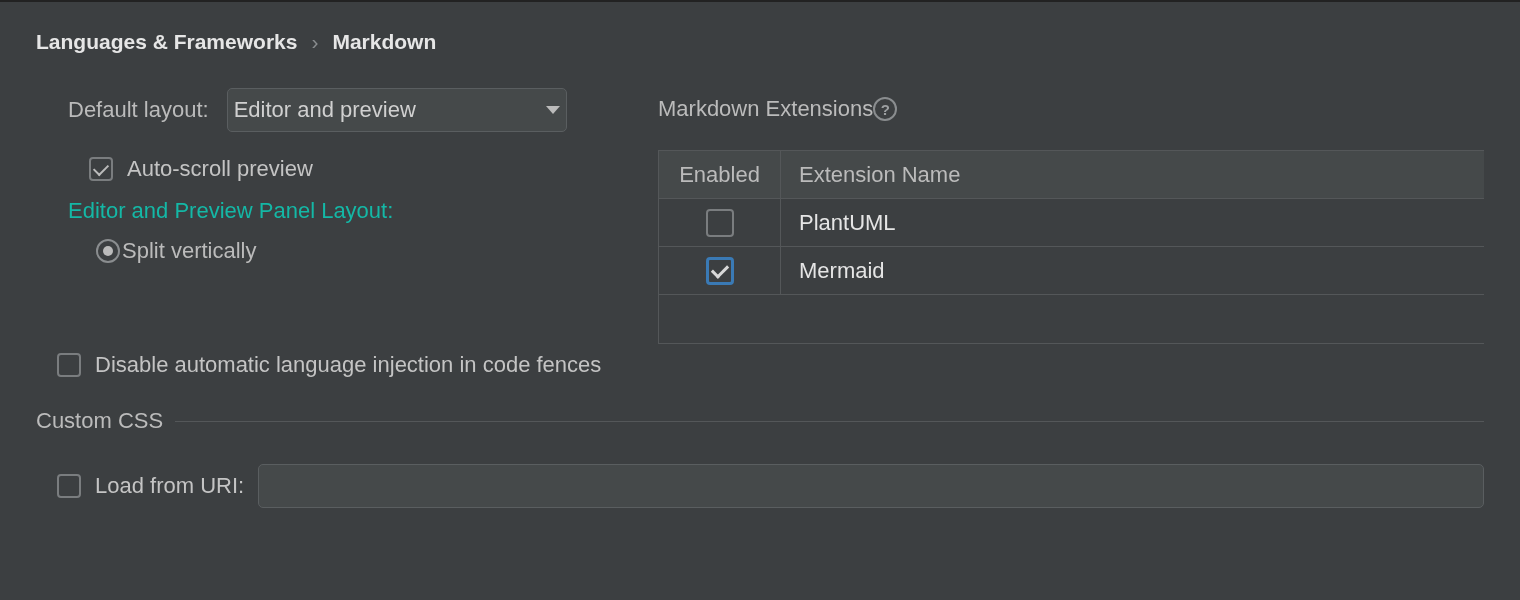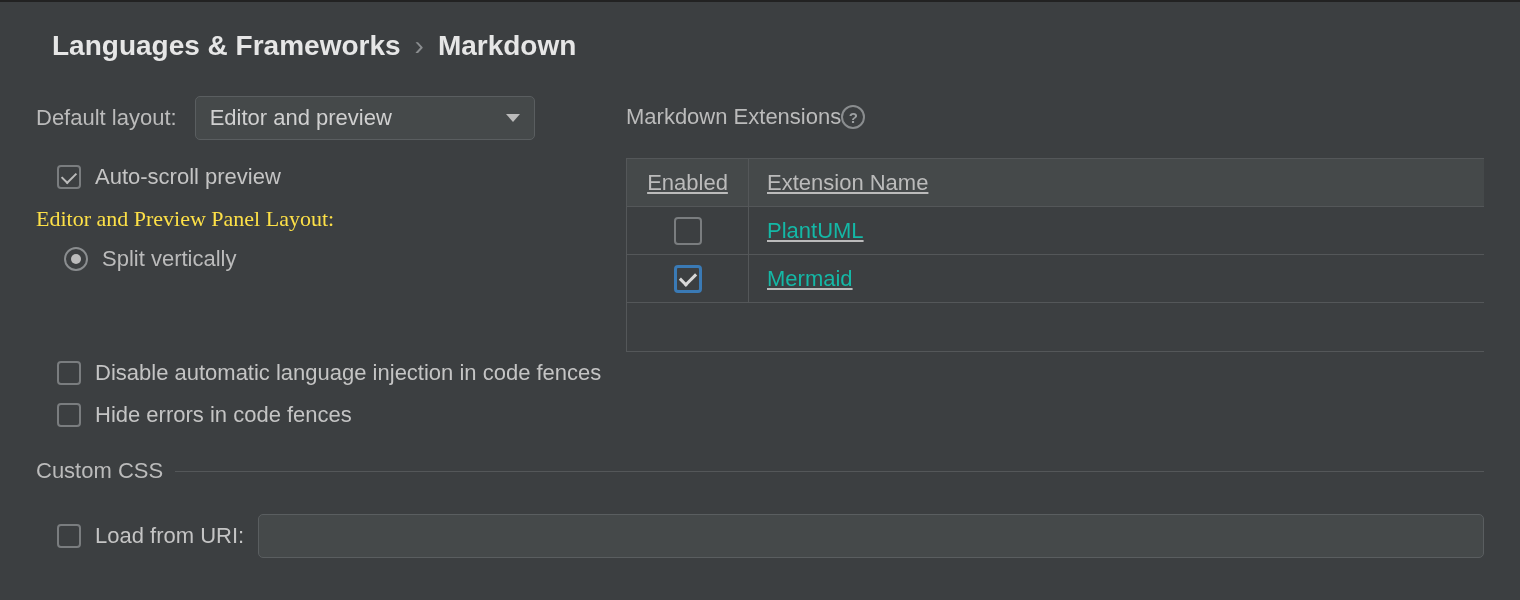--- a/index.html
+++ b/index.html
@@ -19,46 +19,45 @@
   .content {
     padding: 28px 36px 0 36px;
   }
   
   .breadcrumb {
     display: flex;
     align-items: center;
     gap: 14px;
     font-weight: 700;
     color: #e6e6e6;
-    font-size: 28px;
+    font-size: 21px;
     margin-bottom: 34px;
-    margin-left: 16px;
   }
   .breadcrumb .sep { color: #8a8d8f; font-weight: 400; }
   
   .cols { display: flex; gap: 30px; align-items: flex-start; }
-  .left { flex: 0 0 560px; }
+  .left { flex: 0 0 560px; margin-left: 32px; }
   .right { flex: 1; }
 
   
   .row-default {
     display: flex;
     align-items: center;
     gap: 18px;
     margin-bottom: 24px;
   }
   .row-default .label { color: #bbbbbb; }
   .select {
     display: flex;
     align-items: center;
     justify-content: space-between;
     background: #45494a;
     border: 1px solid #5a5e60;
     border-radius: 5px;
-    padding: 8px 14px;
+    padding: 8px 6px;
     width: 340px;
     height: 44px;
     color: #d0d0d0;
     cursor: pointer;
   }
   .select .tri {
     width: 0; height: 0;
     border-left: 7px solid transparent;
     border-right: 7px solid transparent;
     border-top: 8px solid #bbbbbb;
@@ -87,30 +86,29 @@
     content: "";
     width: 12px; height: 7px;
     border-left: 2.5px solid #bbbbbb;
     border-bottom: 2.5px solid #bbbbbb;
     transform: rotate(-45deg) translate(1px,-1px);
   }
   .cb-label { color: #c4c4c4; }
 
   
   .section-title {
-    color: #fde047;
+    color: #14b8a6;
     margin: 8px 0 14px 0;
-    font-family: Liberation Serif, serif;
   }
 
   
   .radio-row {
     display: flex;
     align-items: center;
-    gap: 14px;
+    gap: 2px;
     margin-left: 28px;
     margin-bottom: 16px;
   }
   .radio {
     width: 24px; height: 24px;
     border: 2px solid #8a8d8f;
     border-radius: 50%;
     background: #3c3f41;
     display: inline-flex;
     align-items: center;
@@ -139,21 +137,20 @@
     align-items: center;
     justify-content: center;
     font-size: 15px;
     color: #9da0a2;
     font-weight: 700;
   }
   .ext-table {
     border: 1px solid #545759;
     border-right: none;
     width: 100%;
-    text-decoration: underline;
   }
   .ext-head {
     display: flex;
     background: #45494a;
     border-bottom: 1px solid #545759;
     height: 48px;
     align-items: center;
   }
   .ext-head .col1, .ext-row .col1 {
     width: 122px;
@@ -170,21 +167,21 @@
     flex: 1;
     display: flex;
     align-items: center;
   }
   .ext-head .col2 { border-right: none; }
   .ext-row {
     display: flex;
     height: 48px;
     align-items: stretch;
     border-bottom: 1px solid #545759;
-    color: #14b8a6;
+    color: #e5e5e5;
   }
   .ext-row:last-child { border-bottom: 1px solid #545759; }
   .ext-cb {
     width: 28px; height: 28px;
     border: 2px solid #7a7d7f;
     border-radius: 4px;
     background: #3c3f41;
     display: inline-flex;
     align-items: center;
     justify-content: center;
@@ -292,24 +289,20 @@
         <div class="ext-pad"></div>
       </div>
     </div>
   </div>
 
   <div class="below-rows">
     <div class="cb-row indent">
       <span class="cb"></span>
       <span class="cb-label">Disable automatic language injection in code fences</span>
     </div>
-    <div class="cb-row indent">
-      <span class="cb"></span>
-      <span class="cb-label">Hide errors in code fences</span>
-    </div>
   </div>
 
   <div class="sep-row">
     <span>Custom CSS</span>
     <div class="line"></div>
   </div>
 
   <div class="uri-row">
     <div class="cb-row indent" style="margin-bottom:0;">
       <span class="cb"></span>

